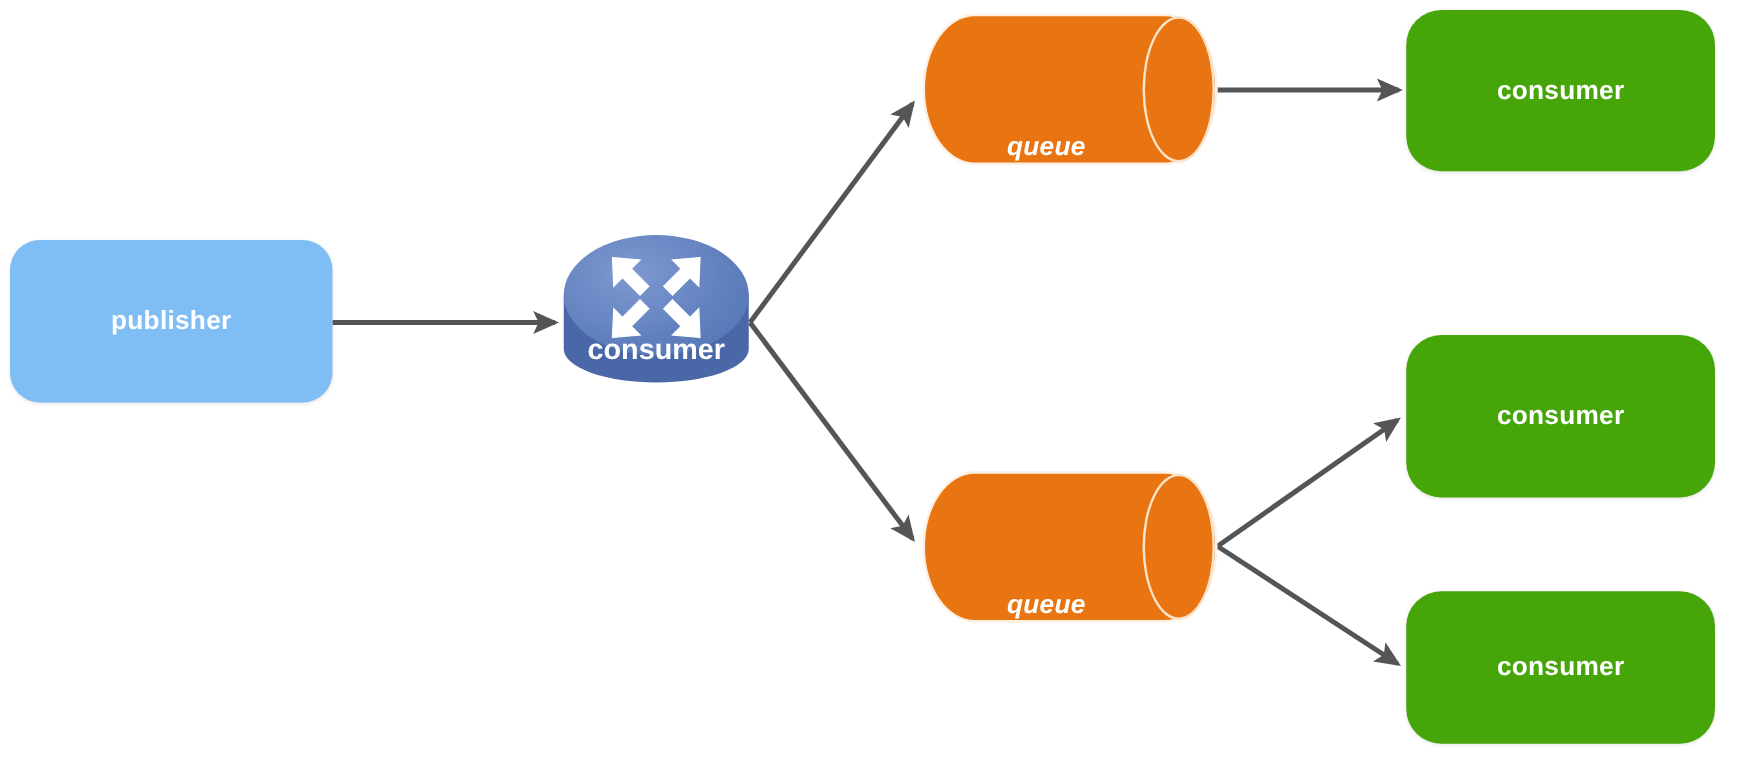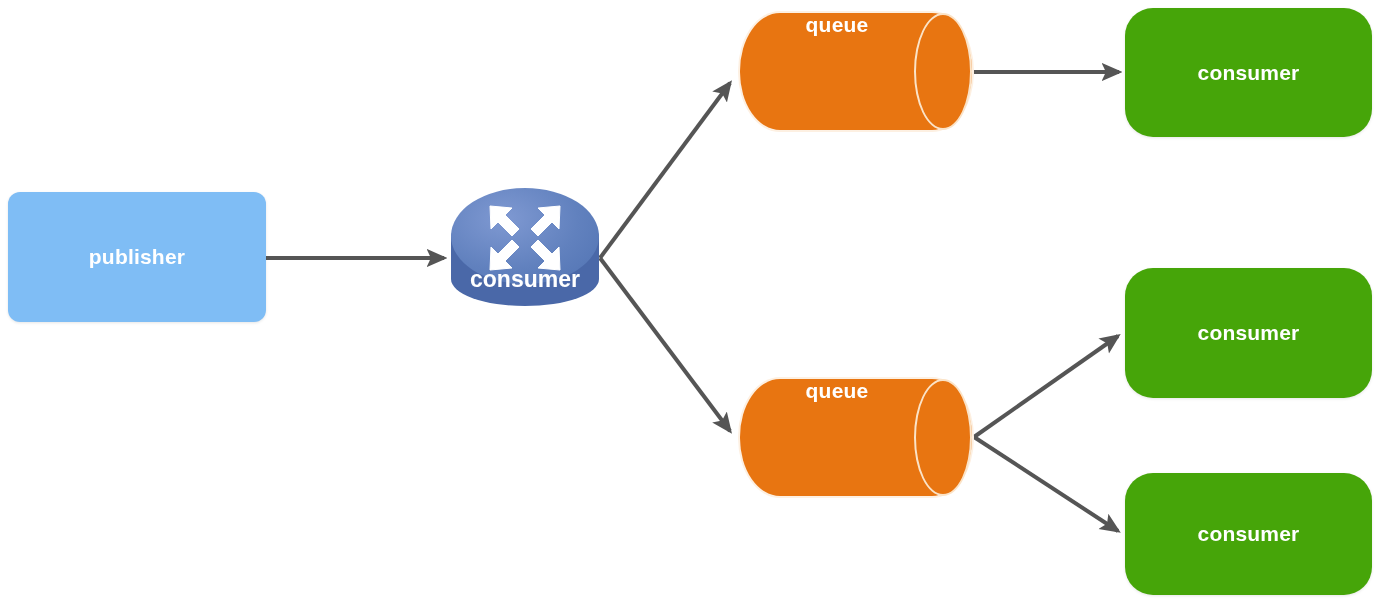--- a/index.html
+++ b/index.html
@@ -28,21 +28,21 @@
     color: #ffffff;
     font-weight: bold;
     font-size: 21px;
     letter-spacing: 0.2px;
     text-align: center;
     white-space: nowrap;
   }
   
   .box-publisher {
     background: #7FBDF5;
-    border-radius: 12px;
+    border-radius: 24px;
     box-shadow: 0 1px 3px rgba(0,0,0,0.10);
   }
   
   .box-consumer {
     background: #46A509;
     border-radius: 28px;
     box-shadow: 0 1px 3px rgba(0,0,0,0.10);
   }
   
   .cyl-queue {
@@ -63,23 +63,24 @@
     width: 58px;
     background: #E87511;
     border: 2px solid #FBE3C7;
     border-radius: 50%;
     box-sizing: border-box;
   }
   .cyl-queue .cyl-label {
     position: absolute;
     inset: 0;
     display: flex;
-    align-items: flex-start;
+    align-items: flex-end;
     justify-content: center;
     padding-right: 38px;
+    font-style: italic;
   }
   
   .disc-exchange {
     position: absolute;
   }
   .disc-exchange .disc-side {
     position: absolute;
     left: 0;
     top: 22px;
     width: 100%;

